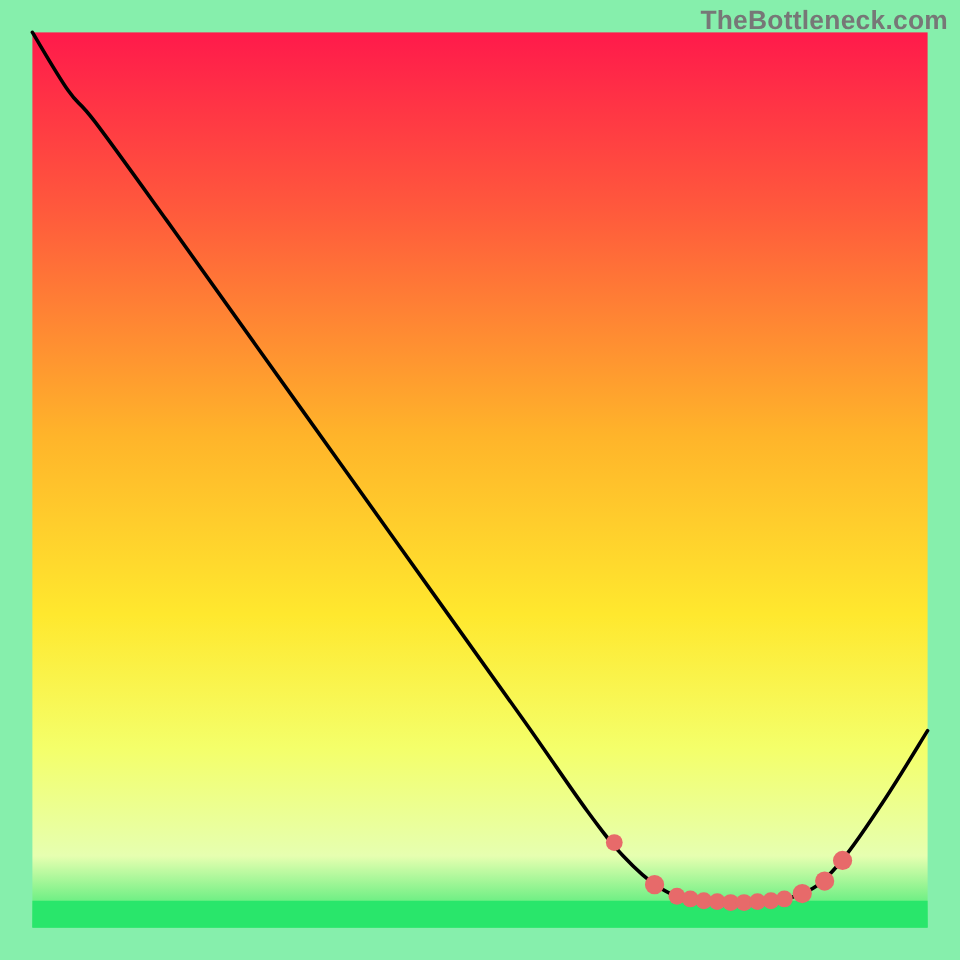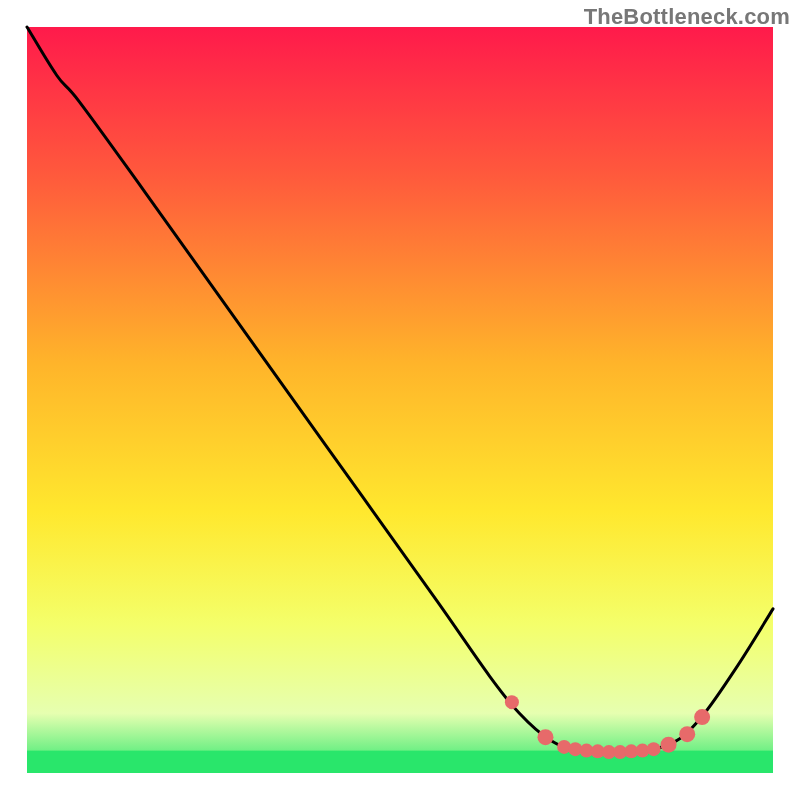--- a/index.html
+++ b/index.html
@@ -7,21 +7,21 @@
     padding: 0;
     width: 800px;
     height: 800px;
     background: #000;
     overflow: hidden;
   }
   .frame {
     position: relative;
     width: 800px;
     height: 800px;
-    background: #ffffff;
+    background: #86efac;
   }
   .attribution {
     position: absolute;
     top: 4px;
     right: 10px;
     color: #777;
     font-family: Arial, Helvetica, sans-serif;
     font-size: 22px;
     font-weight: bold;
     letter-spacing: 0.2px;

